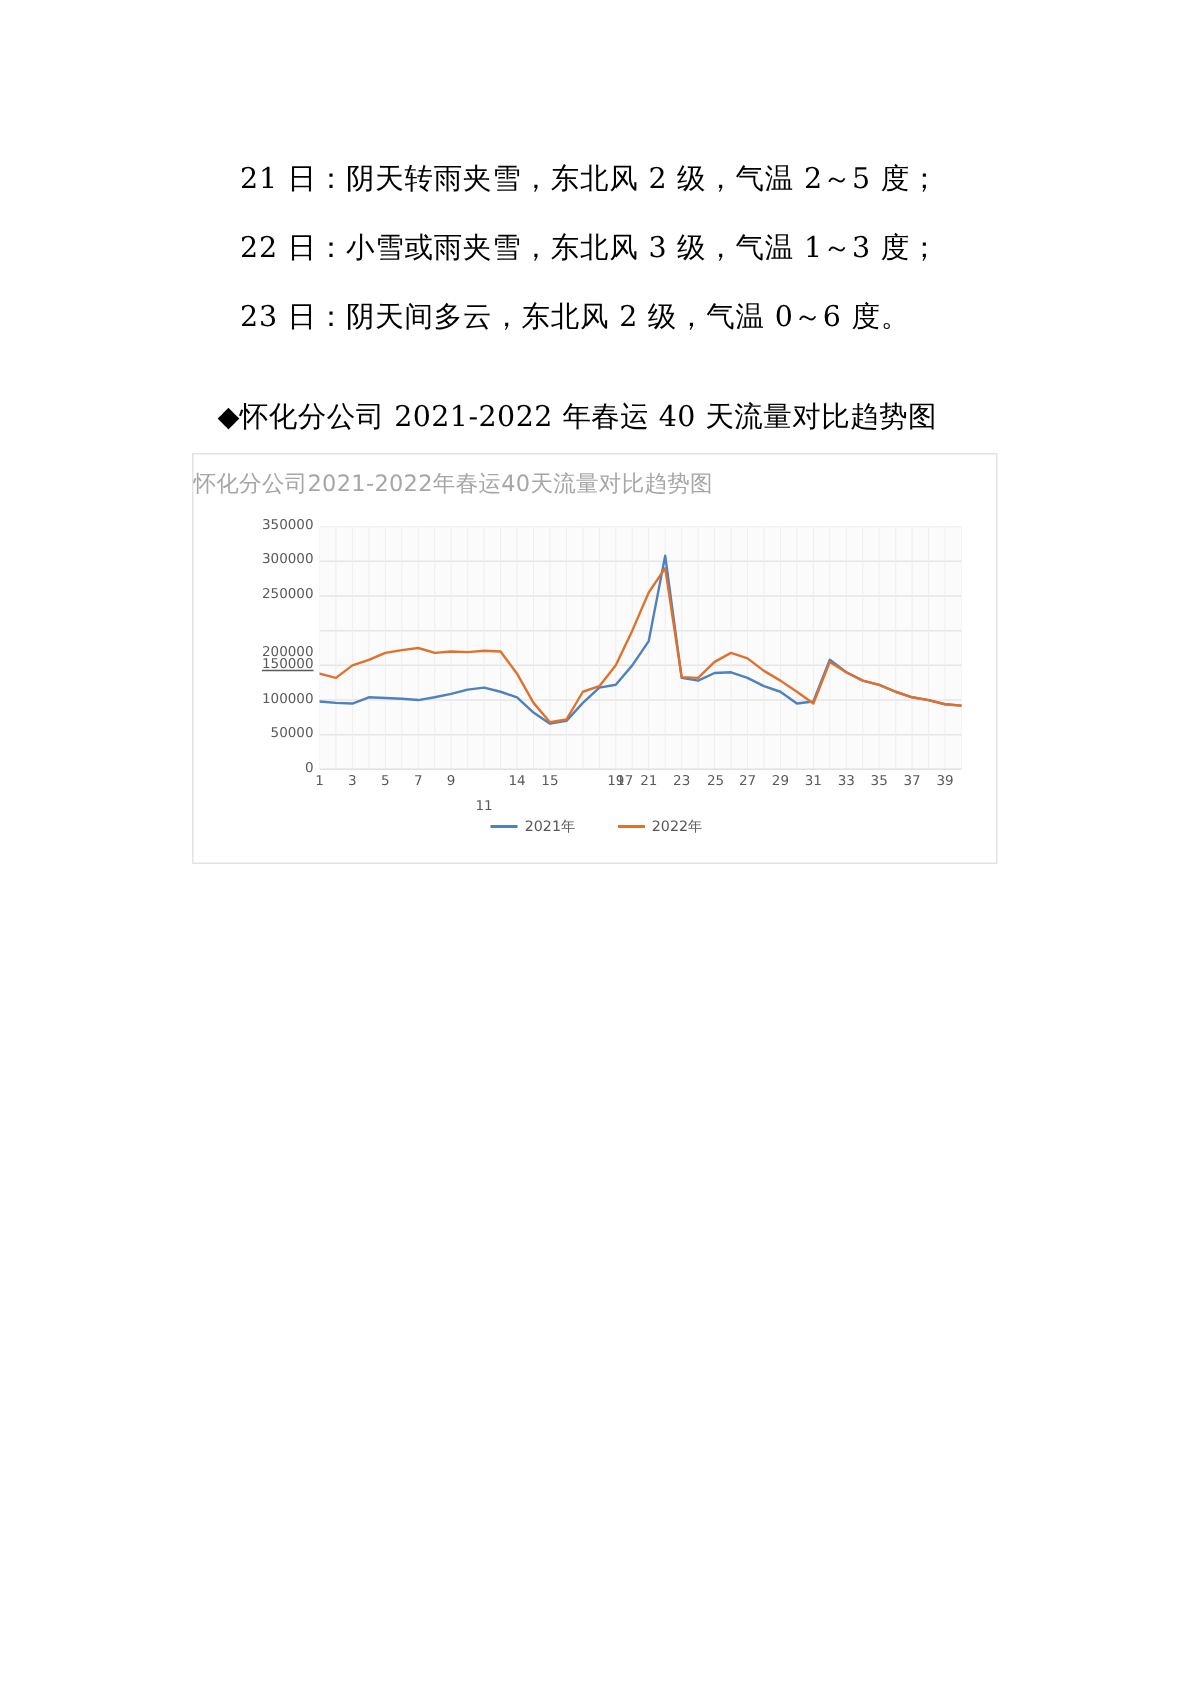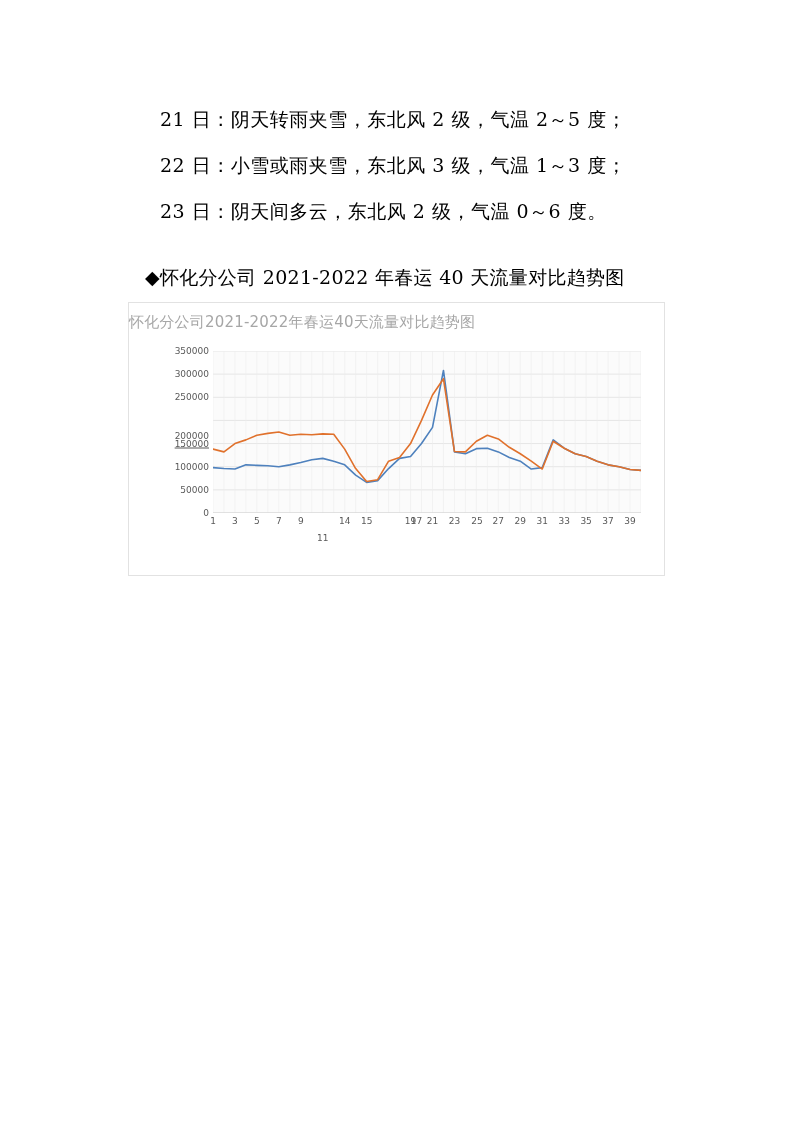--- a/index.html
+++ b/index.html
@@ -242,15 +242,16 @@
           <div style="left: 285.333px;">27</div>
           <div style="left: 307.282px;">29</div>
           <div style="left: 329.231px;">31</div>
           <div style="left: 351.179px;">33</div>
           <div style="left: 373.128px;">35</div>
           <div style="left: 395.077px;">37</div>
           <div style="left: 417.026px;">39</div>
         </div>
     </div>
 
+    <div class="legend" id="legend"><span class="legend-item"><span class="legend-swatch" style="background: rgb(78, 129, 189);"></span><span class="legend-label">2021年</span></span><span class="legend-item"><span class="legend-swatch" style="background: rgb(224, 113, 44);"></span><span class="legend-label">2022年</span></span></div>
   </div>
 
 </div>
 
 </body></html>

